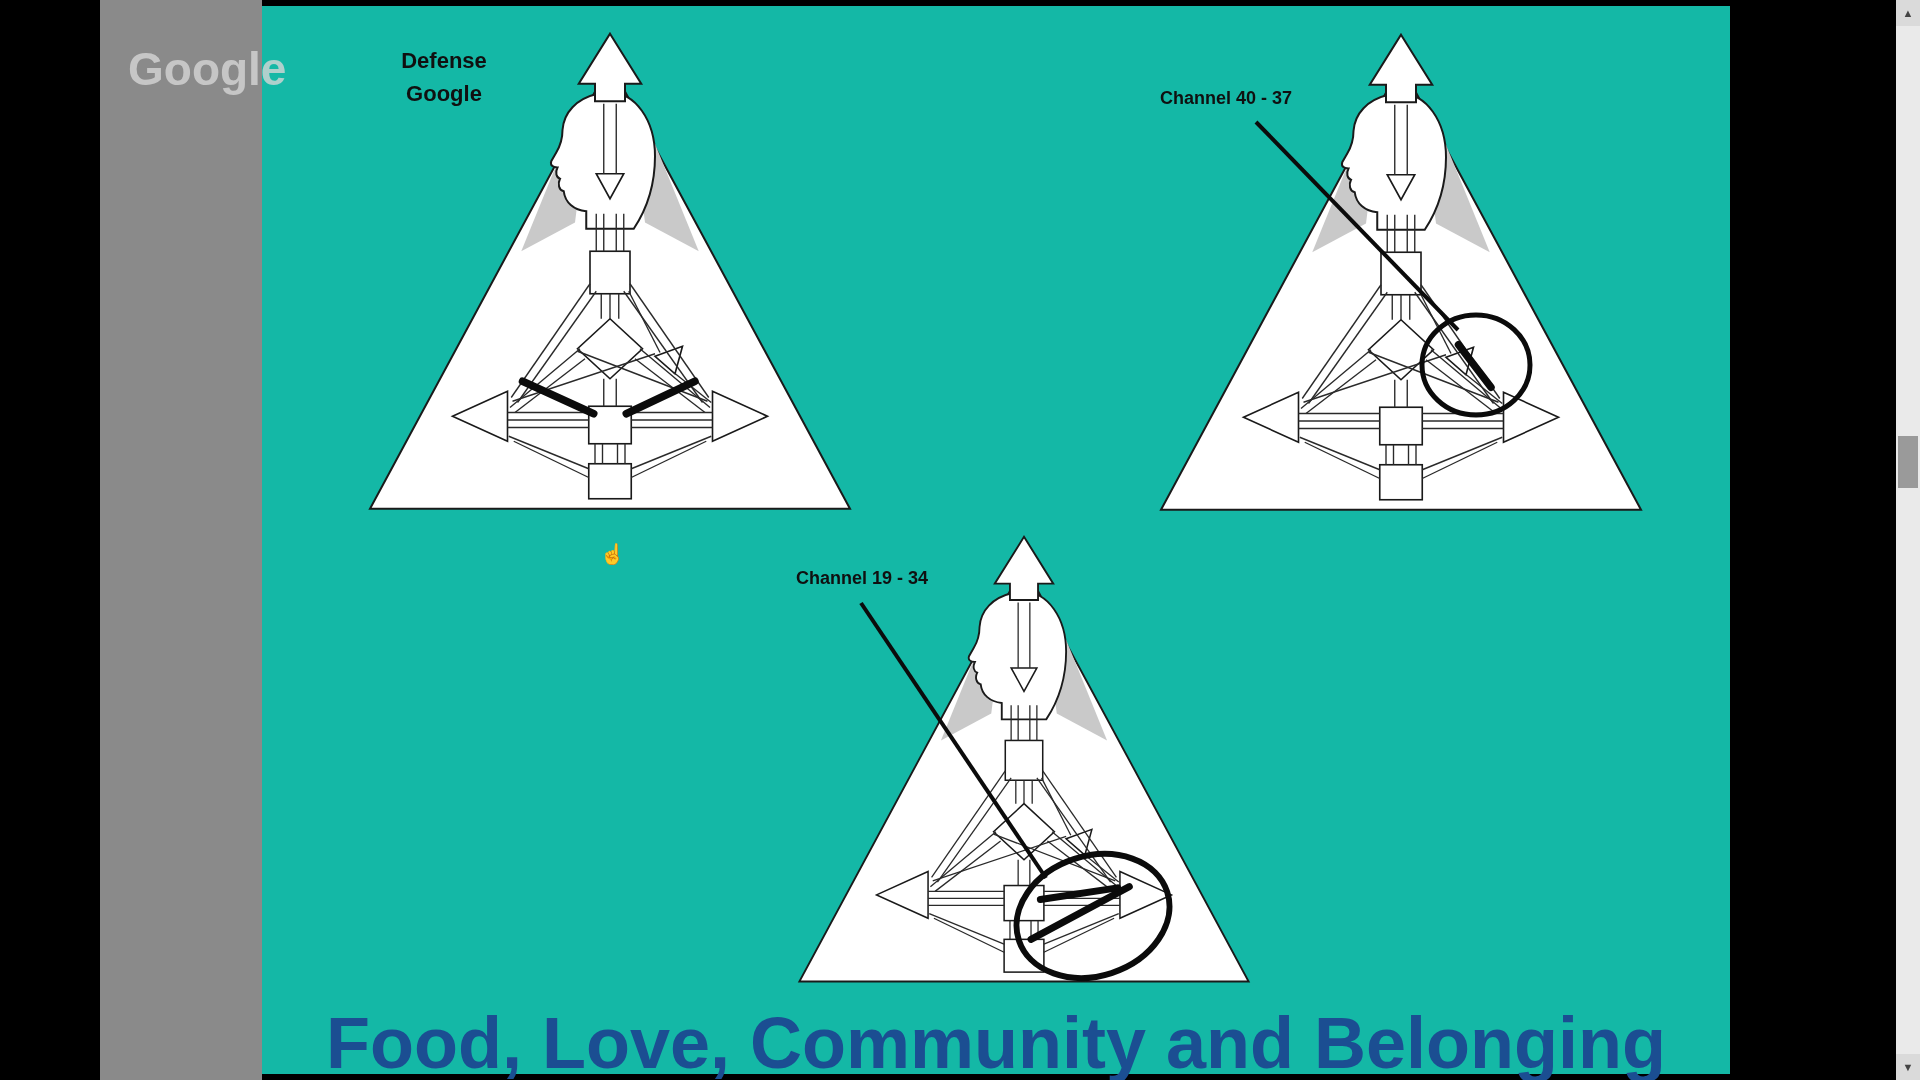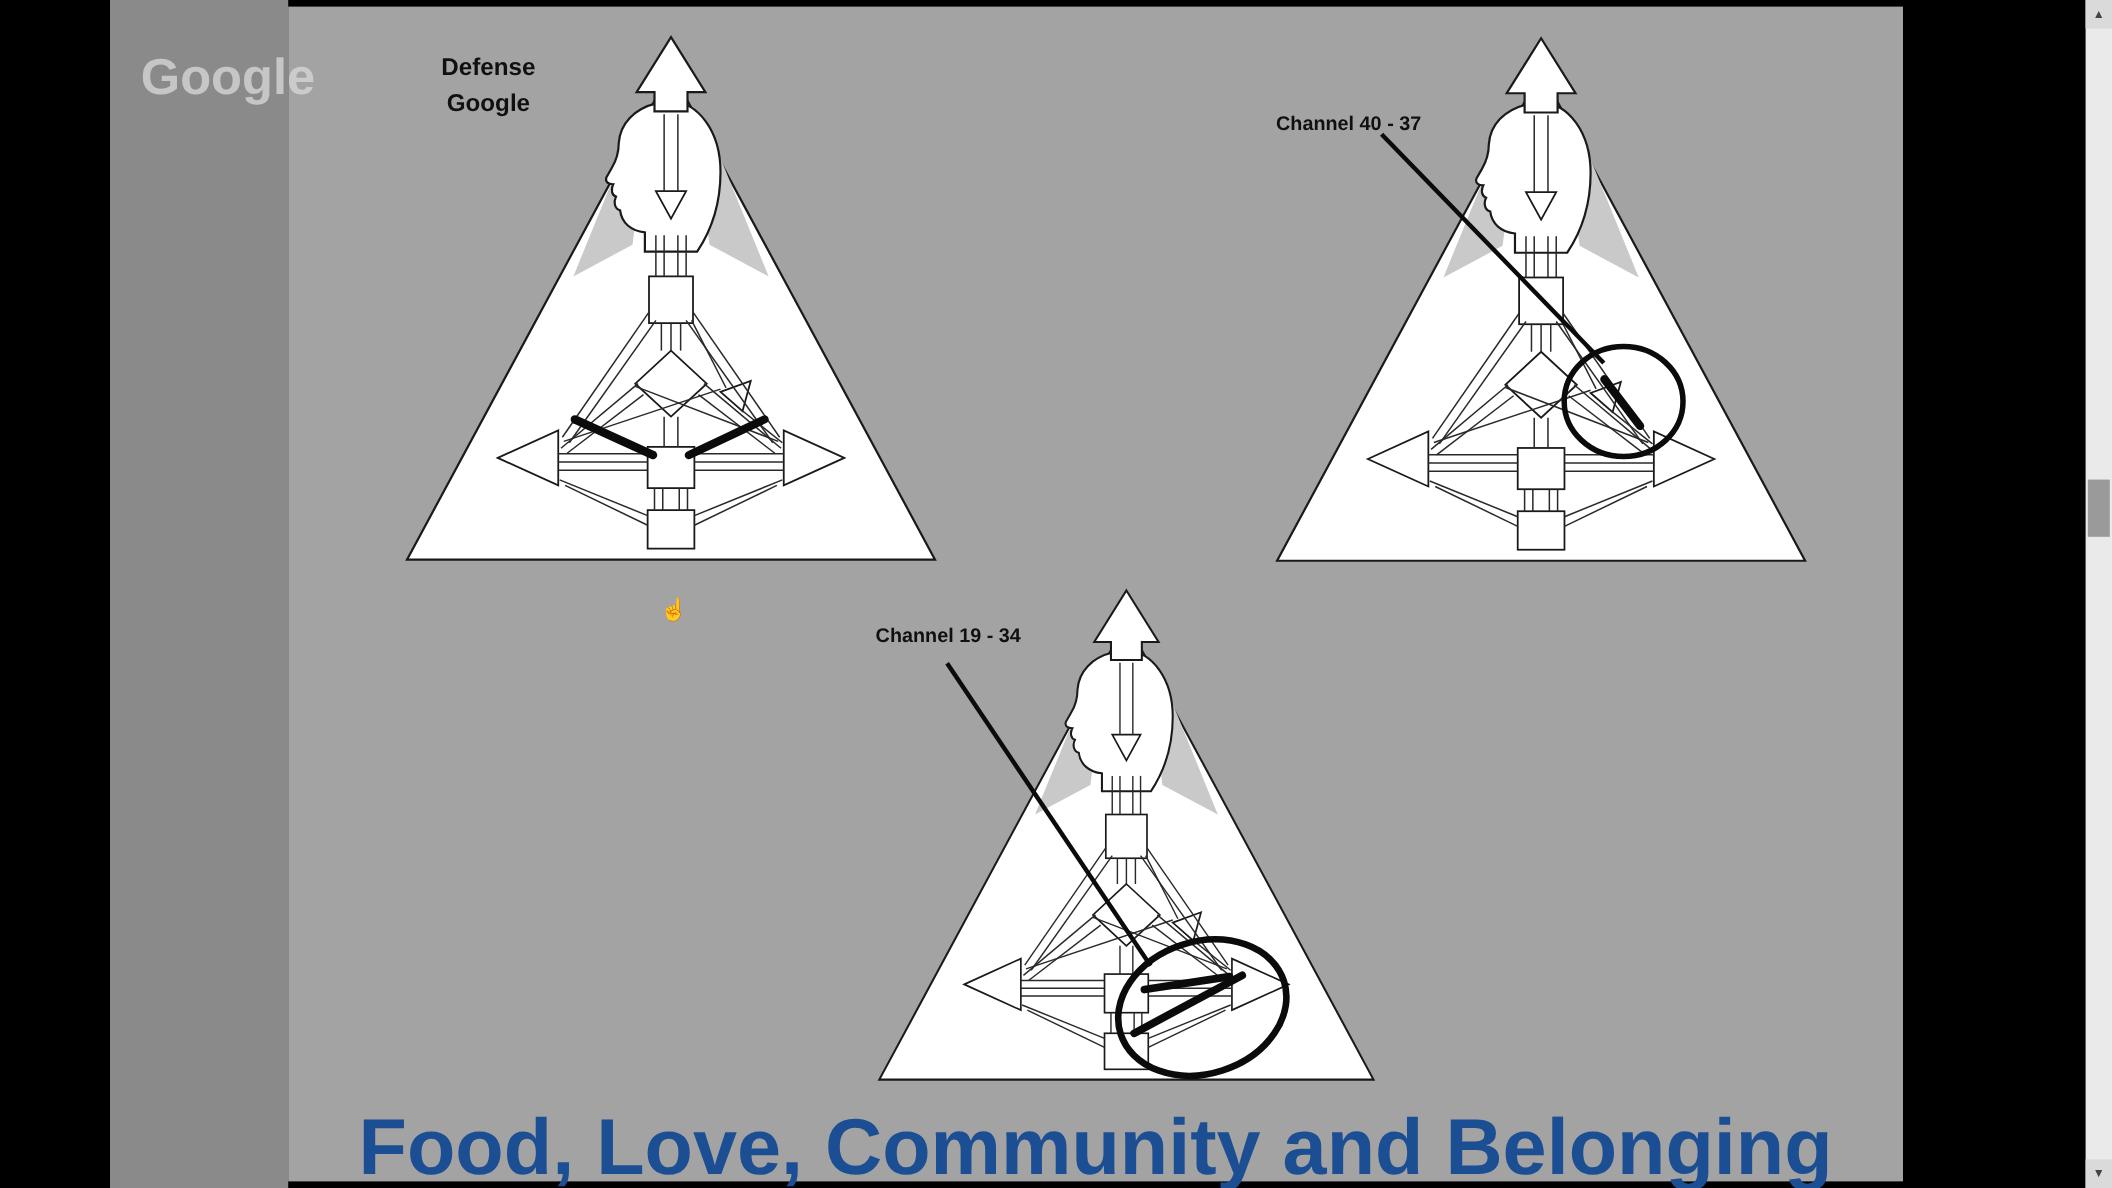--- a/index.html
+++ b/index.html
@@ -6,33 +6,33 @@
   body{
     width:1920px;height:1080px;background:#000;position:relative;overflow:hidden;
     font-family:"Liberation Sans", sans-serif;
   }
   .gray-strip{position:absolute;left:100px;top:0;width:162px;height:1080px;background:#8a8a8a;}
   .watermark{
     position:absolute;left:128px;top:18px;font-size:46px;font-weight:600;
     color:#d6d6d6;opacity:.8;z-index:20;user-select:none;margin-top:24px;
   }
   .page{
-    position:absolute;left:262px;top:6px;width:1468px;height:1068px;background:#a3a3a3;z-index:2;
+    position:absolute;left:262px;top:6px;width:1468px;height:1068px;background:#14b8a6;z-index:2;
   }
   .chart{position:absolute;z-index:3;}
   .chart svg{width:100%;height:100%;display:block;}
   .chart-1{left:98px;top:18px;width:500px;height:492px;}
   .chart-2{left:889px;top:20px;width:500px;height:490px;}
   .chart-3{left:528px;top:520px;width:468px;height:464px;}
   .defense-label{
     position:absolute;left:112px;top:38px;width:140px;text-align:center;z-index:6;
     font-size:22px;font-weight:bold;color:#101010;line-height:33px;
   }
   .ch-label{position:absolute;z-index:6;font-size:18px;font-weight:bold;color:#101010;}
-  .ch-label.ch40{left:898px;top:96px;}
+  .ch-label.ch40{left:898px;top:82px;}
   .ch-label.ch19{left:534px;top:562px;}
   .overlay{position:absolute;left:0;top:0;width:1468px;height:1068px;z-index:5;pointer-events:none;}
   .page-title{
     position:absolute;left:0;top:996px;width:1468px;text-align:center;z-index:6;
     font-size:72px;font-weight:bold;color:#1b4e92;white-space:nowrap;
   }
   .hand-cursor{position:absolute;left:338px;top:536px;z-index:7;font-size:20px;color:#3a3a3a;}
   .scrollbar{position:absolute;right:0;top:0;width:24px;height:1080px;background:#eaeaea;z-index:30;}
   .sb-btn{
     position:absolute;left:0;width:24px;height:26px;background:#dadada;color:#444;

